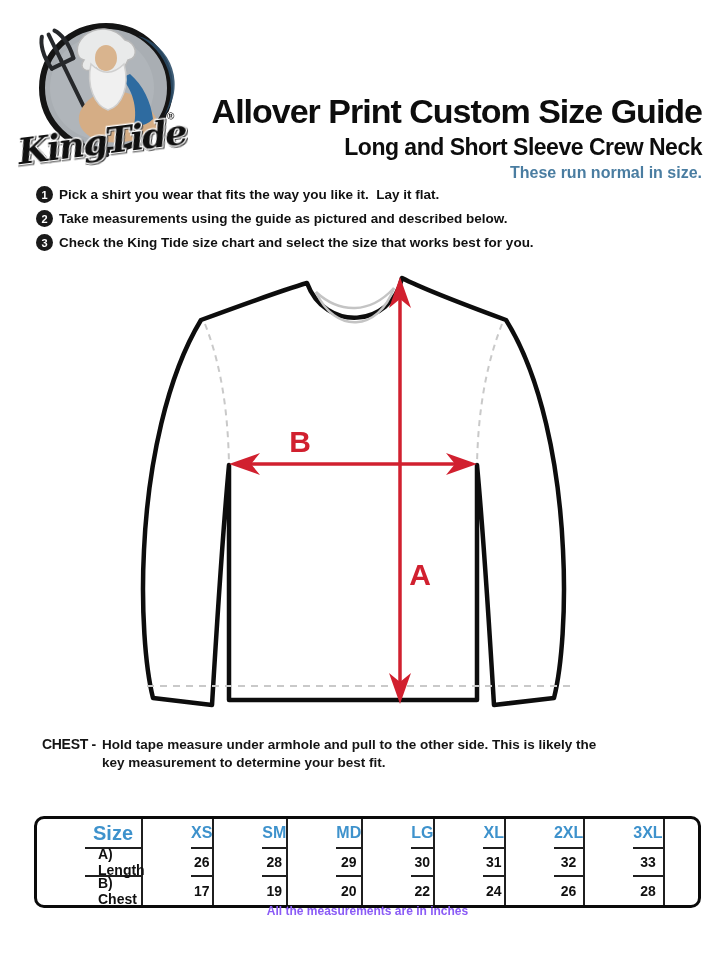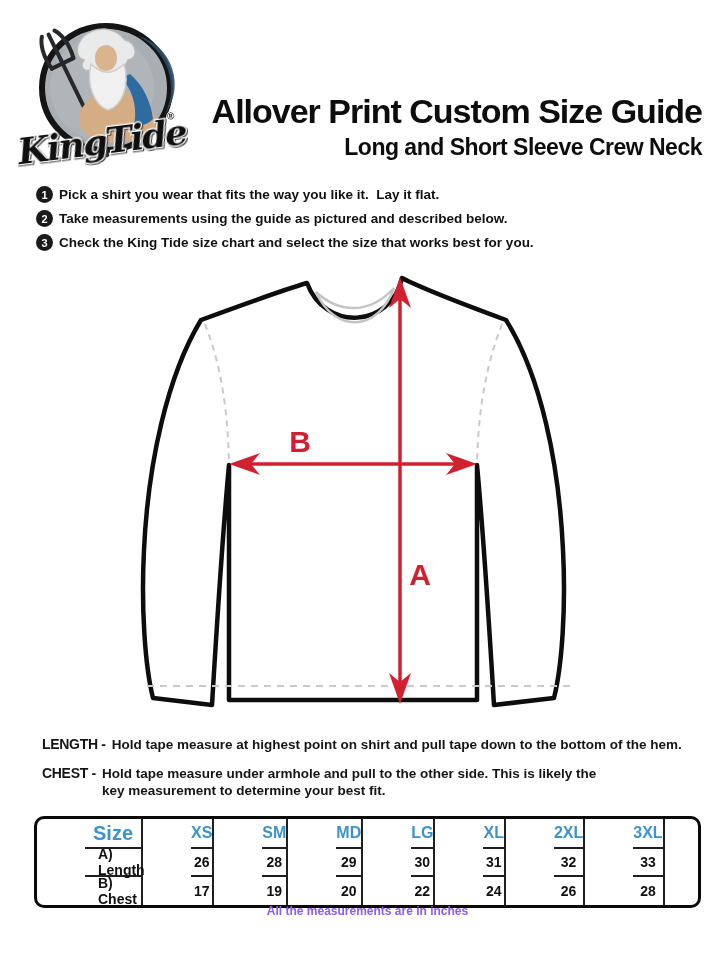--- a/index.html
+++ b/index.html
@@ -84,20 +84,21 @@
     <path d="M73,48 C68,70 77,90 90,94 C104,90 112,70 106,48 C95,59 84,59 73,48 Z" fill="#f0f0f0" stroke="#cfcfcf" stroke-width="1.5"></path>
     <g transform="rotate(-7 84 128)">
       <text x="84" y="138" text-anchor="middle" font-family="DejaVu Serif, serif" font-style="italic" font-weight="bold" font-size="36" letter-spacing="-2" fill="#101010" stroke="#ffffff" stroke-width="2.5" paint-order="stroke" style="filter:drop-shadow(1px 1px 0 #444)">KingTide</text>
       <text x="152" y="112" font-size="10" font-weight="bold" fill="#181818" stroke="#ffffff" stroke-width="1.5" paint-order="stroke">®</text>
     </g>
   </svg>
 
   <div class="header-text">
     <div class="title">Allover Print Custom Size Guide</div>
     <div class="subtitle">Long and Short Sleeve Crew Neck</div>
+    <div class="tagline">These run normal in size.</div>
   </div>
 
   <div class="steps">
     <div class="step">
       <div class="step-num">1</div>
       <div class="step-text">Pick a shirt you wear that fits the way you like it.  Lay it flat.</div>
     </div>
     <div class="step">
       <div class="step-num">2</div>
       <div class="step-text">Take measurements using the guide as pictured and described below.</div>
@@ -141,24 +142,20 @@
       <line x1="100" y1="202" x2="336" y2="202" stroke-width="3.5"></line>
       <polygon points="94,202 125,191 116,202 125,213" stroke="none"></polygon>
       <polygon points="342,202 311,191 320,202 311,213" stroke="none"></polygon>
     </g>
     <text x="165" y="190" text-anchor="middle" font-family="Liberation Sans, sans-serif" font-size="30" font-weight="bold" fill="#d1202f">B</text>
     <text x="285" y="323" text-anchor="middle" font-family="Liberation Sans, sans-serif" font-size="30" font-weight="bold" fill="#d1202f">A</text>
   </svg>
 
   <div class="notes">
     <div class="note">
-      <span class="note-label">LENGTH -</span>
-      <span class="note-text">Hold tape measure at highest point on shirt and pull tape down to the bottom of the hem.</span>
-    </div>
-    <div class="note">
       <span class="note-label">CHEST -</span>
       <span class="note-text chest">Hold tape measure under armhole and pull to the other side. This is likely the key measurement to determine your best fit.</span>
     </div>
   </div>
 
   <div class="size-table">
     <div class="cell th size">Size</div>
     <div class="cell th">XS</div>
     <div class="cell th">SM</div>
     <div class="cell th">MD</div>

